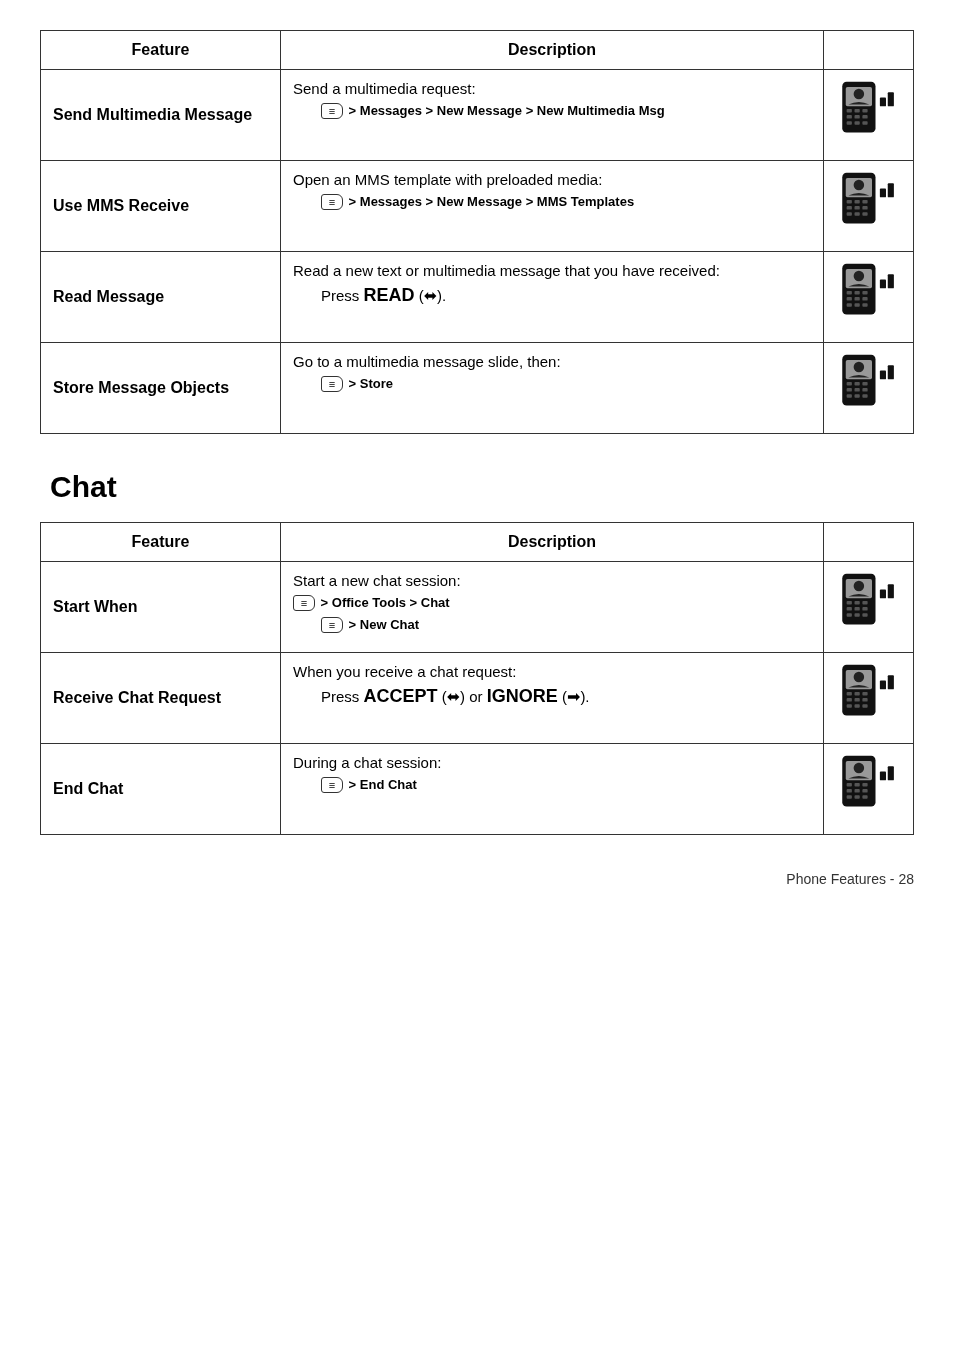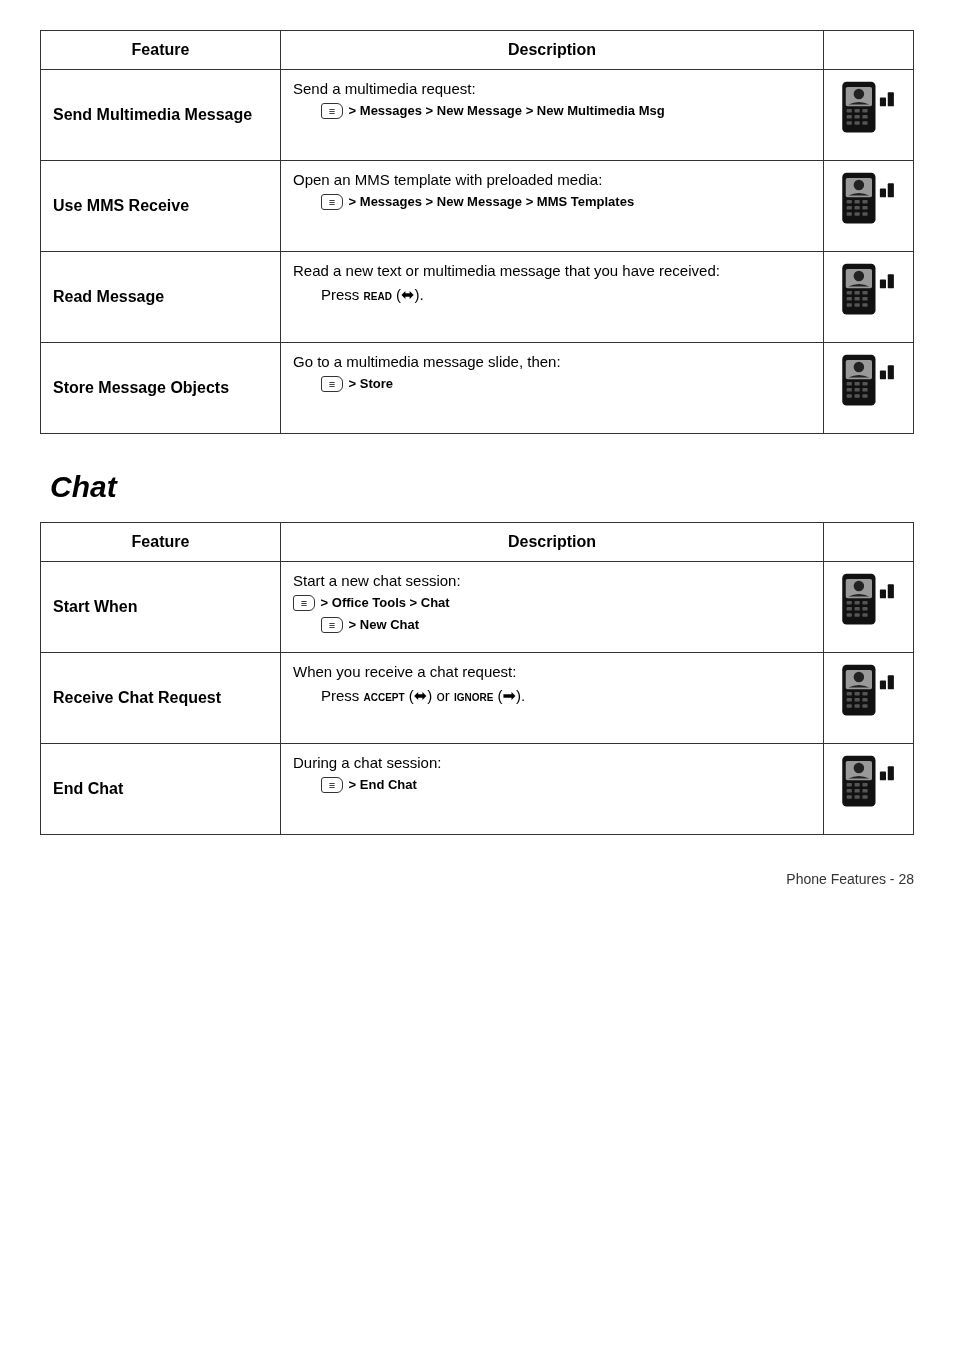--- a/index.html
+++ b/index.html
@@ -42,21 +42,20 @@
       font-size: 15px;
     }
 
     .icon-col {
       width: 80px;
       text-align: center;
       vertical-align: middle;
     }
 
     .chat-heading {
-      font-style: italic;
       font-size: 30px;
       font-weight: bold;
       margin: 20px 0 18px 10px;
     }
 
     .nav-path {
       font-weight: bold;
       font-size: 13px;
     }
 
@@ -85,21 +84,21 @@
       justify-content: center;
     }
 
     .phone-svg {
       width: 65px;
       height: 70px;
     }
 
     .key-label {
       font-weight: bold;
-      font-size: 10px;
+      font-size: 18px;
     }
 
     p { margin-bottom: 6px; }
     p:last-child { margin-bottom: 0; padding-left: 28px; }
 
     .page-footer {
       text-align: right;
       margin-top: 20px;
       font-size: 14px;
       color: #333;

